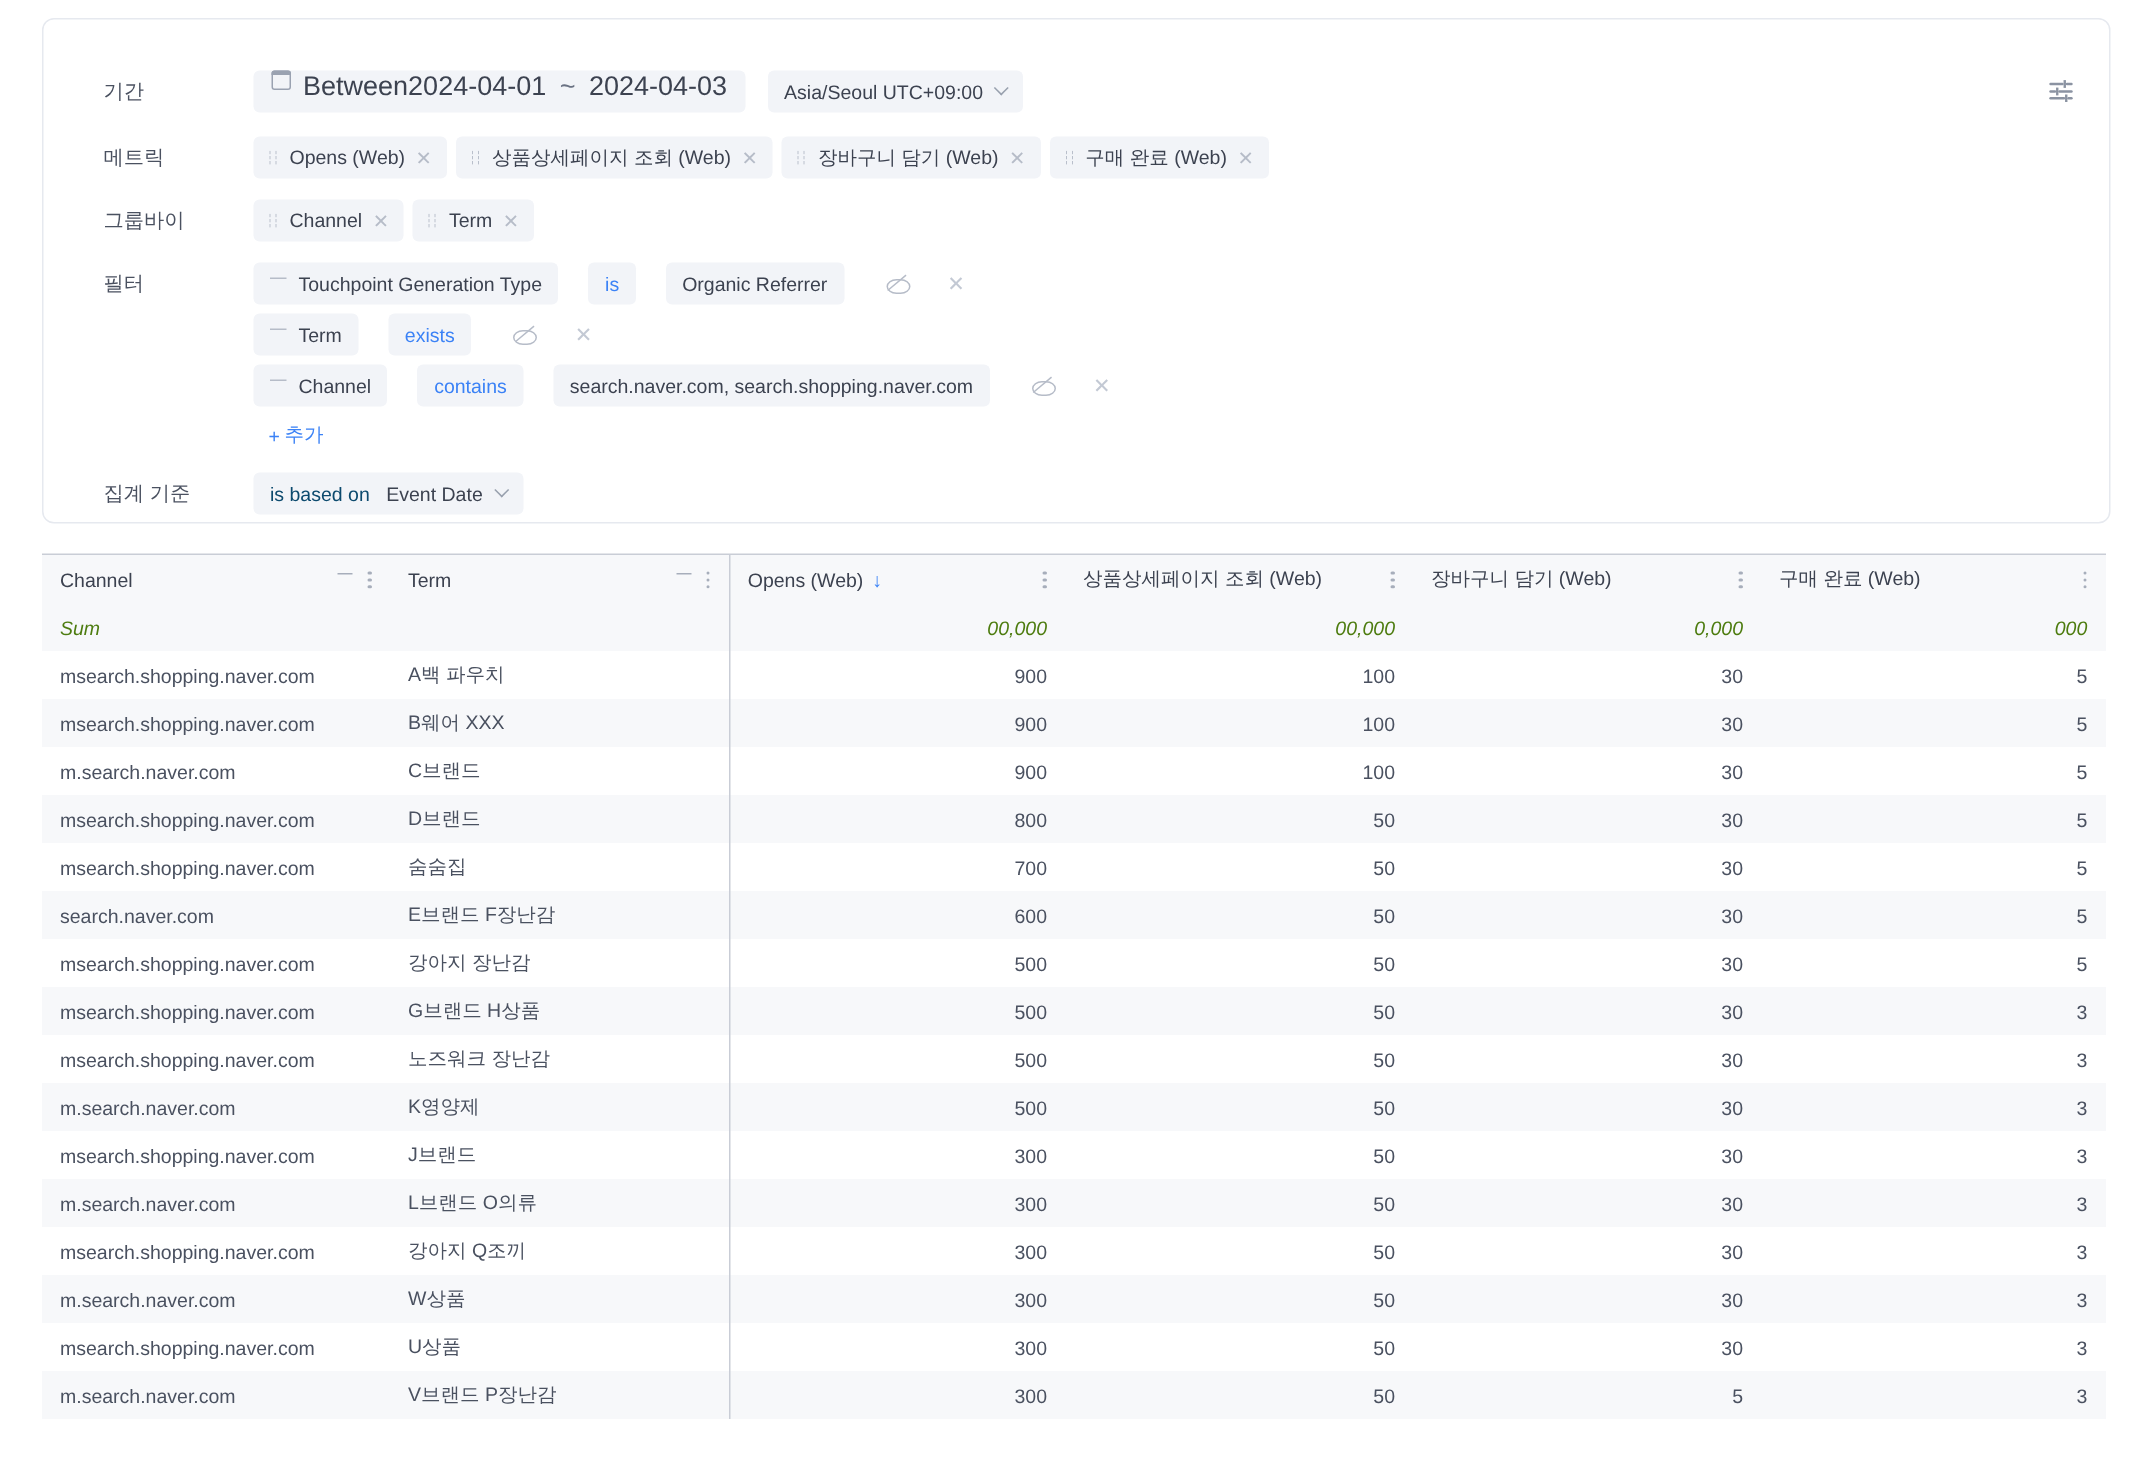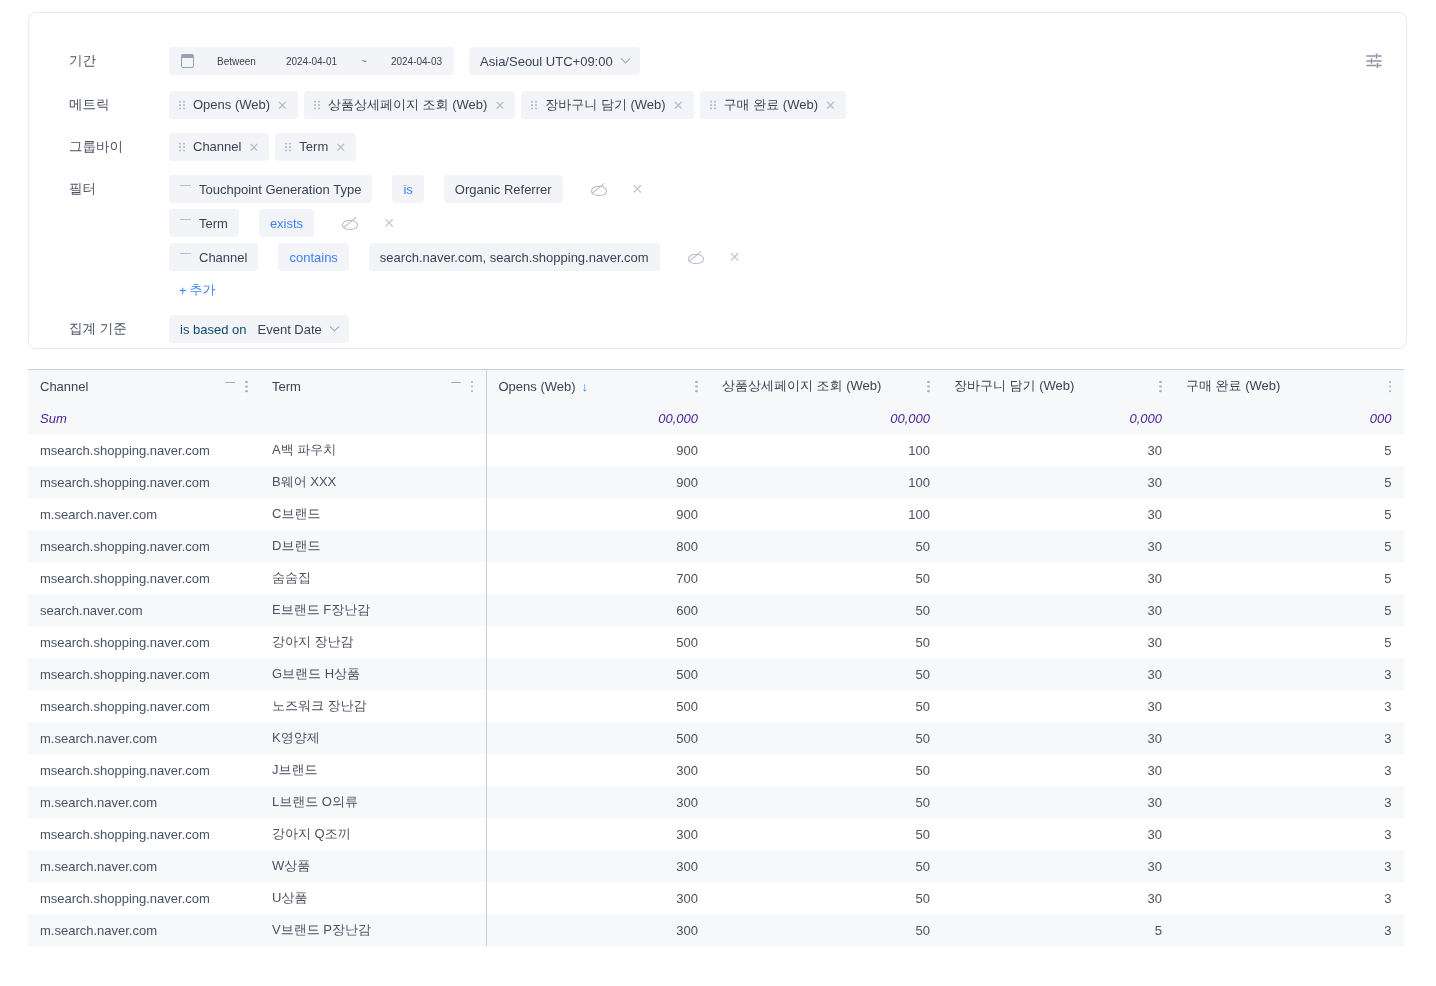--- a/index.html
+++ b/index.html
@@ -98,28 +98,26 @@
     margin-left: 9px;
     width: 7px; height: 7px;
     border-right: 1.3px solid #98a0ae;
     border-bottom: 1.3px solid #98a0ae;
     transform: rotate(45deg) translate(-2px,-2px);
     flex: 0 0 auto;
   }
 
   .date-group {
     display: inline-flex;
-    align-items: center;
     height: 28px;
     background: #f2f4f8;
     border-radius: 4px;
     padding: 0 12px;
-    font-size: 10px;
+    font-size: 18px;
     white-space: nowrap;
-    gap: 15px;
   }
   .date-group .dval { color: #3c4250; }
   .date-group .tilde { margin: 0 9px; color: #6a7283; }
 
   .tz-chip {
     display: inline-flex;
     align-items: center;
     height: 28px;
     background: #f2f4f8;
     border-radius: 4px;
@@ -284,21 +282,21 @@
   }
   .sort-arrow {
     margin-left: 6px;
     color: #3b82f6;
     font-size: 13px;
     line-height: 1;
   }
 
   tr.agg td {
     background: #f7f8fa;
-    color: #4c1d95;
+    color: #4d7c0f;
     font-style: italic;
     font-size: 13px;
   }
   tr.agg.last td { }
   .agg-label { padding: 0 12px; }
   .agg-val { padding: 0 12px; text-align: right; }
 
   tbody tr.data td {
     border-top: none;
     color: #4a5160;

